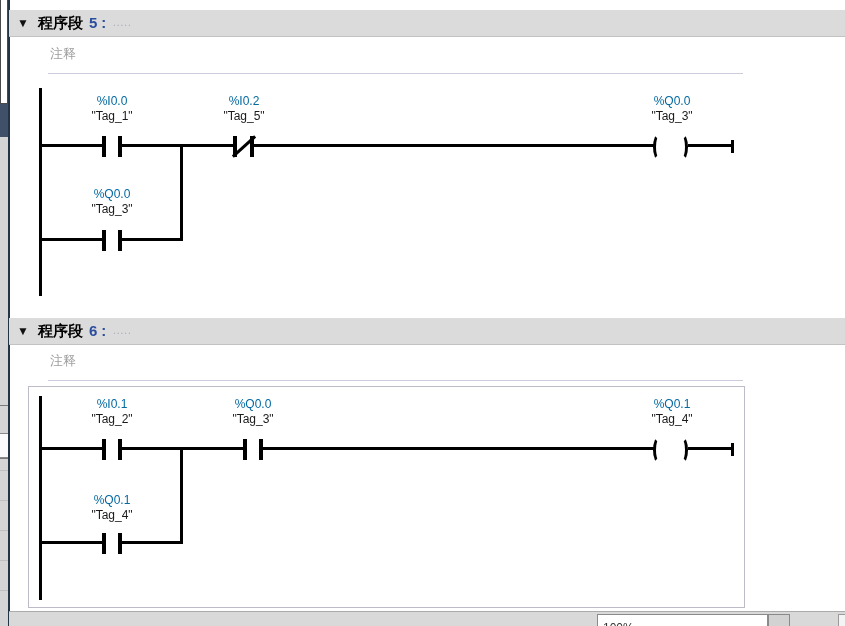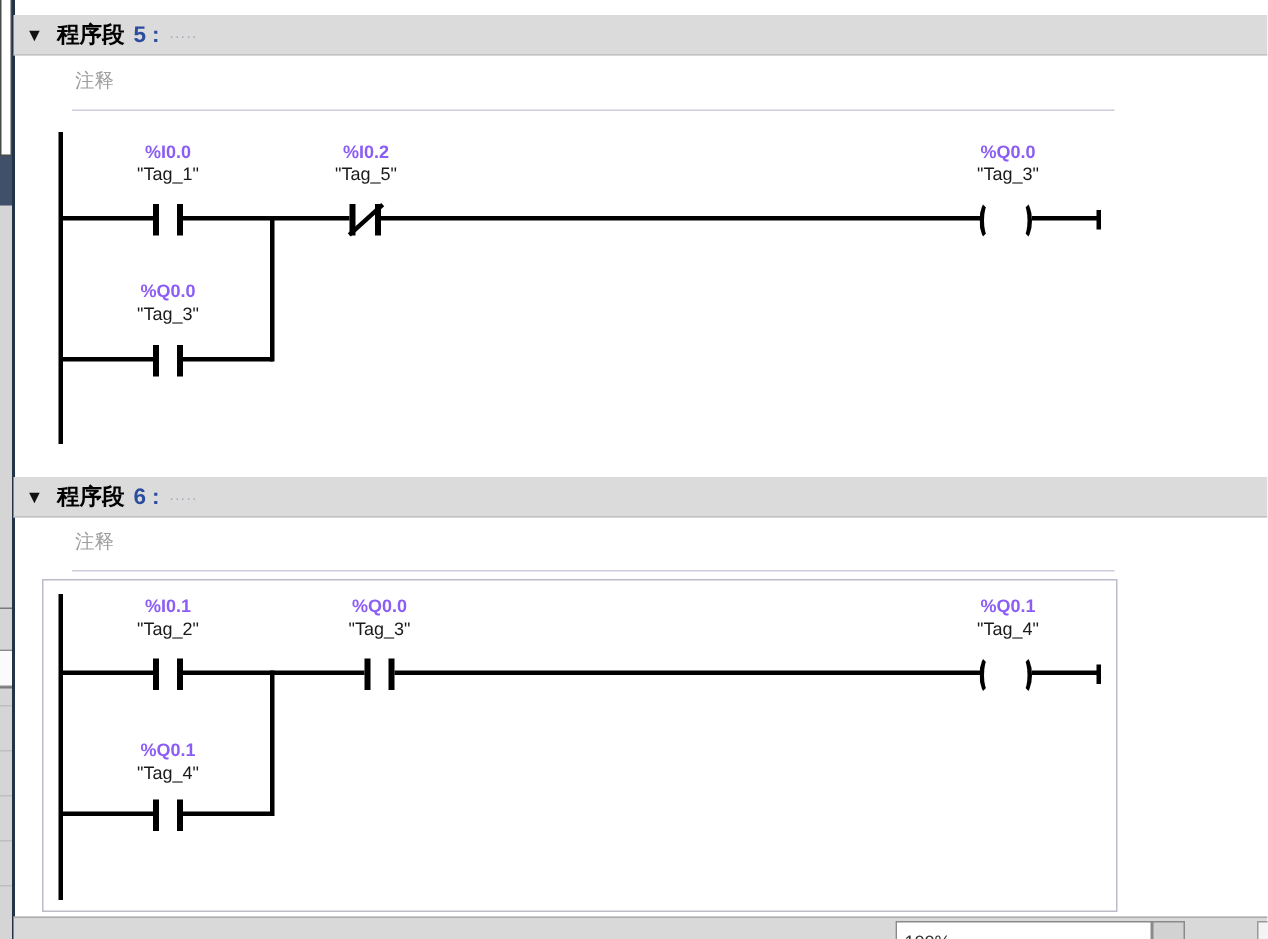--- a/index.html
+++ b/index.html
@@ -32,21 +32,21 @@
   .rail{position:absolute;width:3px;background:#000;}
   .hline{position:absolute;height:3px;background:#000;}
   .vline{position:absolute;width:3px;background:#000;}
   .cbar{position:absolute;width:4px;height:21px;background:#000;}
   .nc-slash{position:absolute;width:30px;height:3px;background:#000;transform:rotate(-42deg);}
   .paren{position:absolute;width:11px;height:26px;border:3px solid transparent;border-radius:50%;box-sizing:border-box;}
   .paren-l{border-left-color:#000;}
   .paren-r{border-right-color:#000;}
   .tick{position:absolute;width:3px;height:13px;background:#000;}
   .lbl{position:absolute;transform:translateX(-50%);font-size:12px;line-height:13px;white-space:nowrap;}
-  .addr{color:#8b5cf6;font-weight:bold;}
+  .addr{color:#0369a1;font-weight:normal;}
   .tag{color:#1a1a1a;}
 
   
   .bottom-bar{position:absolute;left:9px;top:611px;width:836px;height:15px;background:#d9d9d9;border-top:1px solid #ababab;}
   .zoom-combo{position:absolute;left:588px;top:2px;width:171px;height:20px;background:#fff;border:1px solid #8a8a8a;font-size:12px;color:#333;padding:6px 0 0 5px;box-sizing:border-box;}
   .zoom-arrow-btn{position:absolute;left:759px;top:2px;width:22px;height:20px;background:#d2d2d2;border:1px solid #8a8a8a;box-sizing:border-box;}
   .corner-ctl{position:absolute;left:829px;top:2px;width:14px;height:20px;background:#f4f4f4;border:1px solid #9a9a9a;box-sizing:border-box;}
 </style>
 </head>
 <body>

